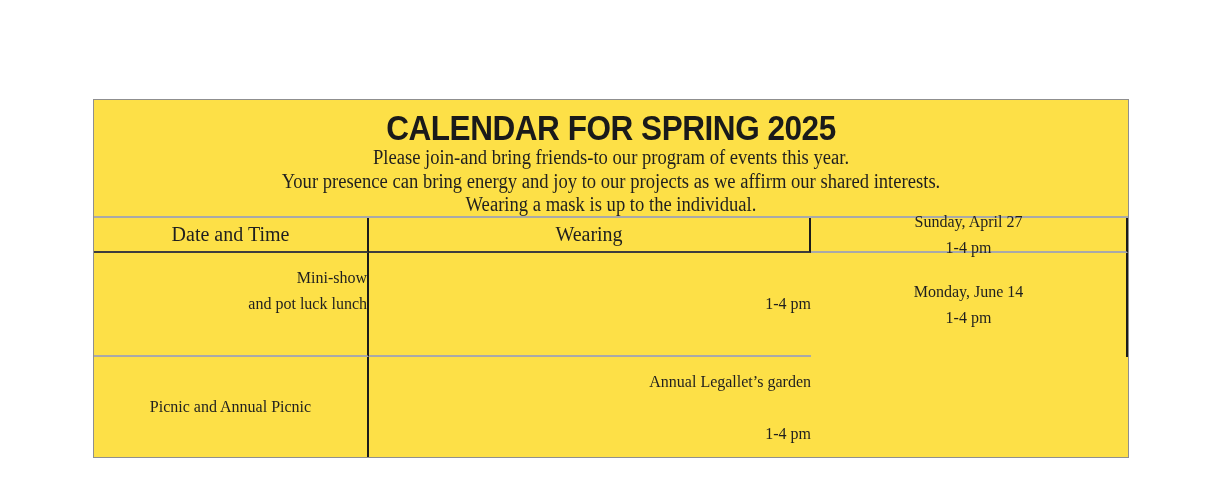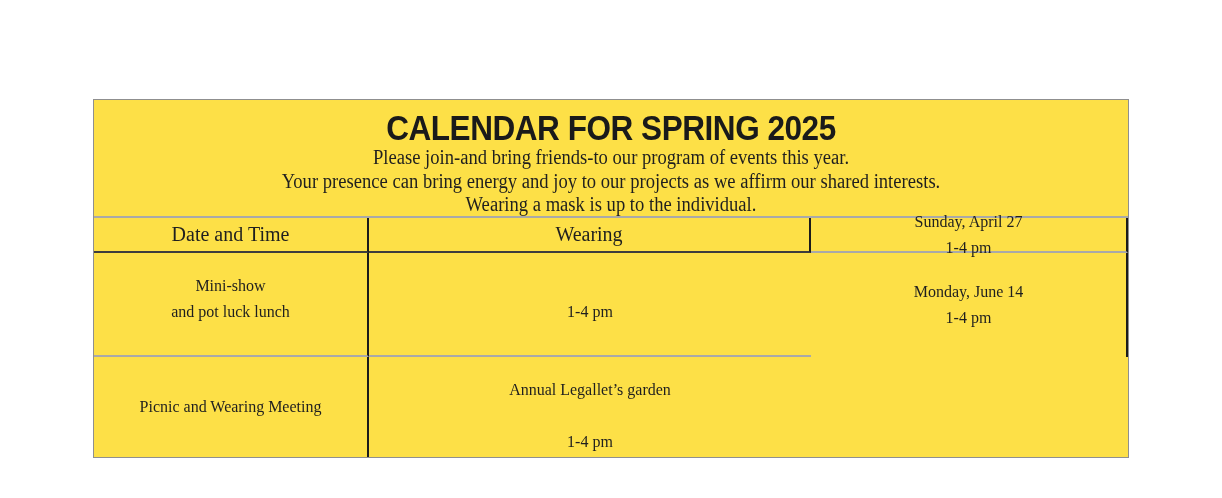--- a/index.html
+++ b/index.html
@@ -67,21 +67,21 @@
   .td {
     display: flex;
     flex-direction: column;
     align-items: center;
     text-align: center;
     font-size: 16px;
     line-height: 26px;
   }
   .row1 { border-bottom: 2px solid #a9a9a9; }
   .v-center { justify-content: center; }
-  .v-top { padding-top: 20px; }
+  .v-top { padding-top: 12px; align-items: flex-end; }
   .gap { height: 26px; }
 </style>
 </head>
 <body>
 
 <div class="canvas">
   <div class="cal-table">
 
     <div class="cell title-cell">
       <div class="doc-title">CALENDAR FOR SPRING 2025</div>
@@ -104,21 +104,21 @@
     <div class="cell td v-top row1">
       <div class="gap"></div>
       <div>1-4 pm</div>
     </div>
 
     <div class="cell td v-center vline">
       <div>Monday, June 14</div>
       <div>1-4 pm</div>
     </div>
     <div class="cell td v-center vline">
-      <div>Picnic and Wearing Meeting</div>
+      <div>Picnic and Annual Picnic</div>
     </div>
     <div class="cell td v-top">
       <div>Annual Legallet’s garden</div>
       <div class="gap"></div>
       <div>1-4 pm</div>
     </div>
 
   </div>
 </div>
 

